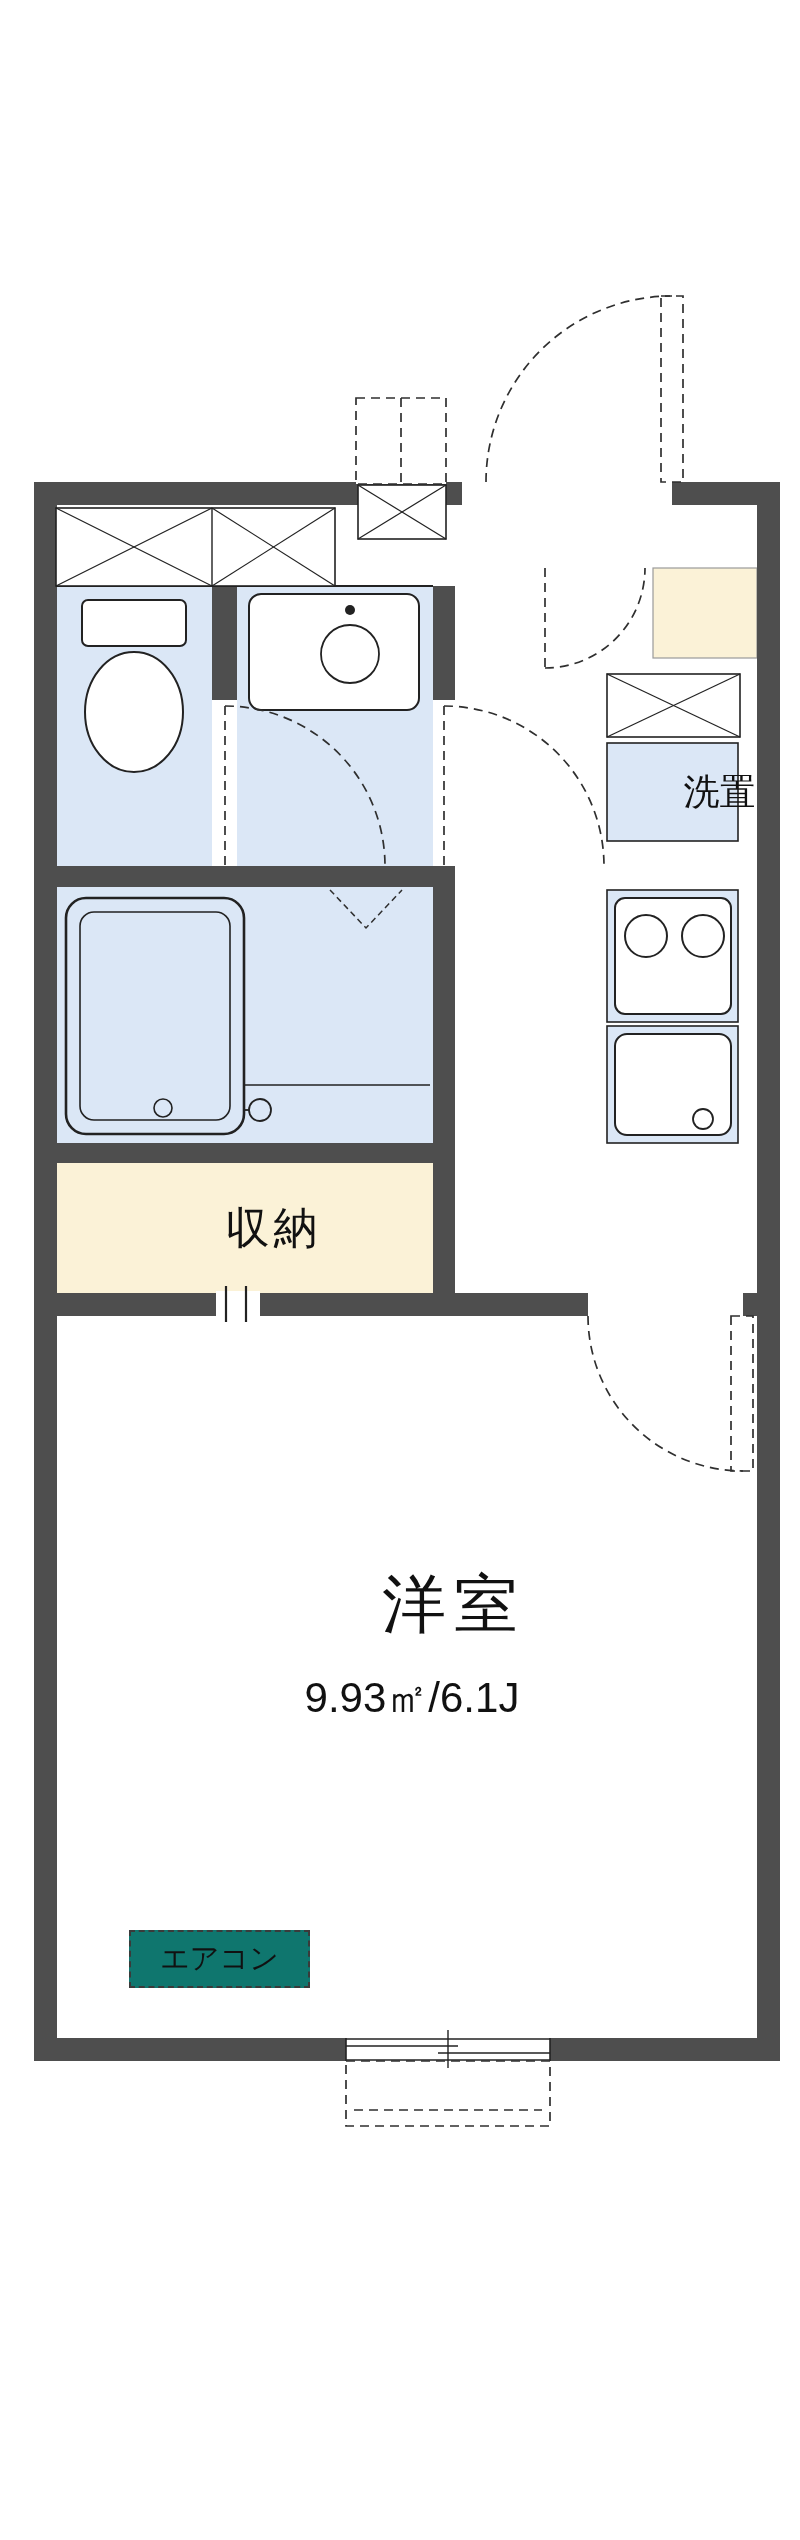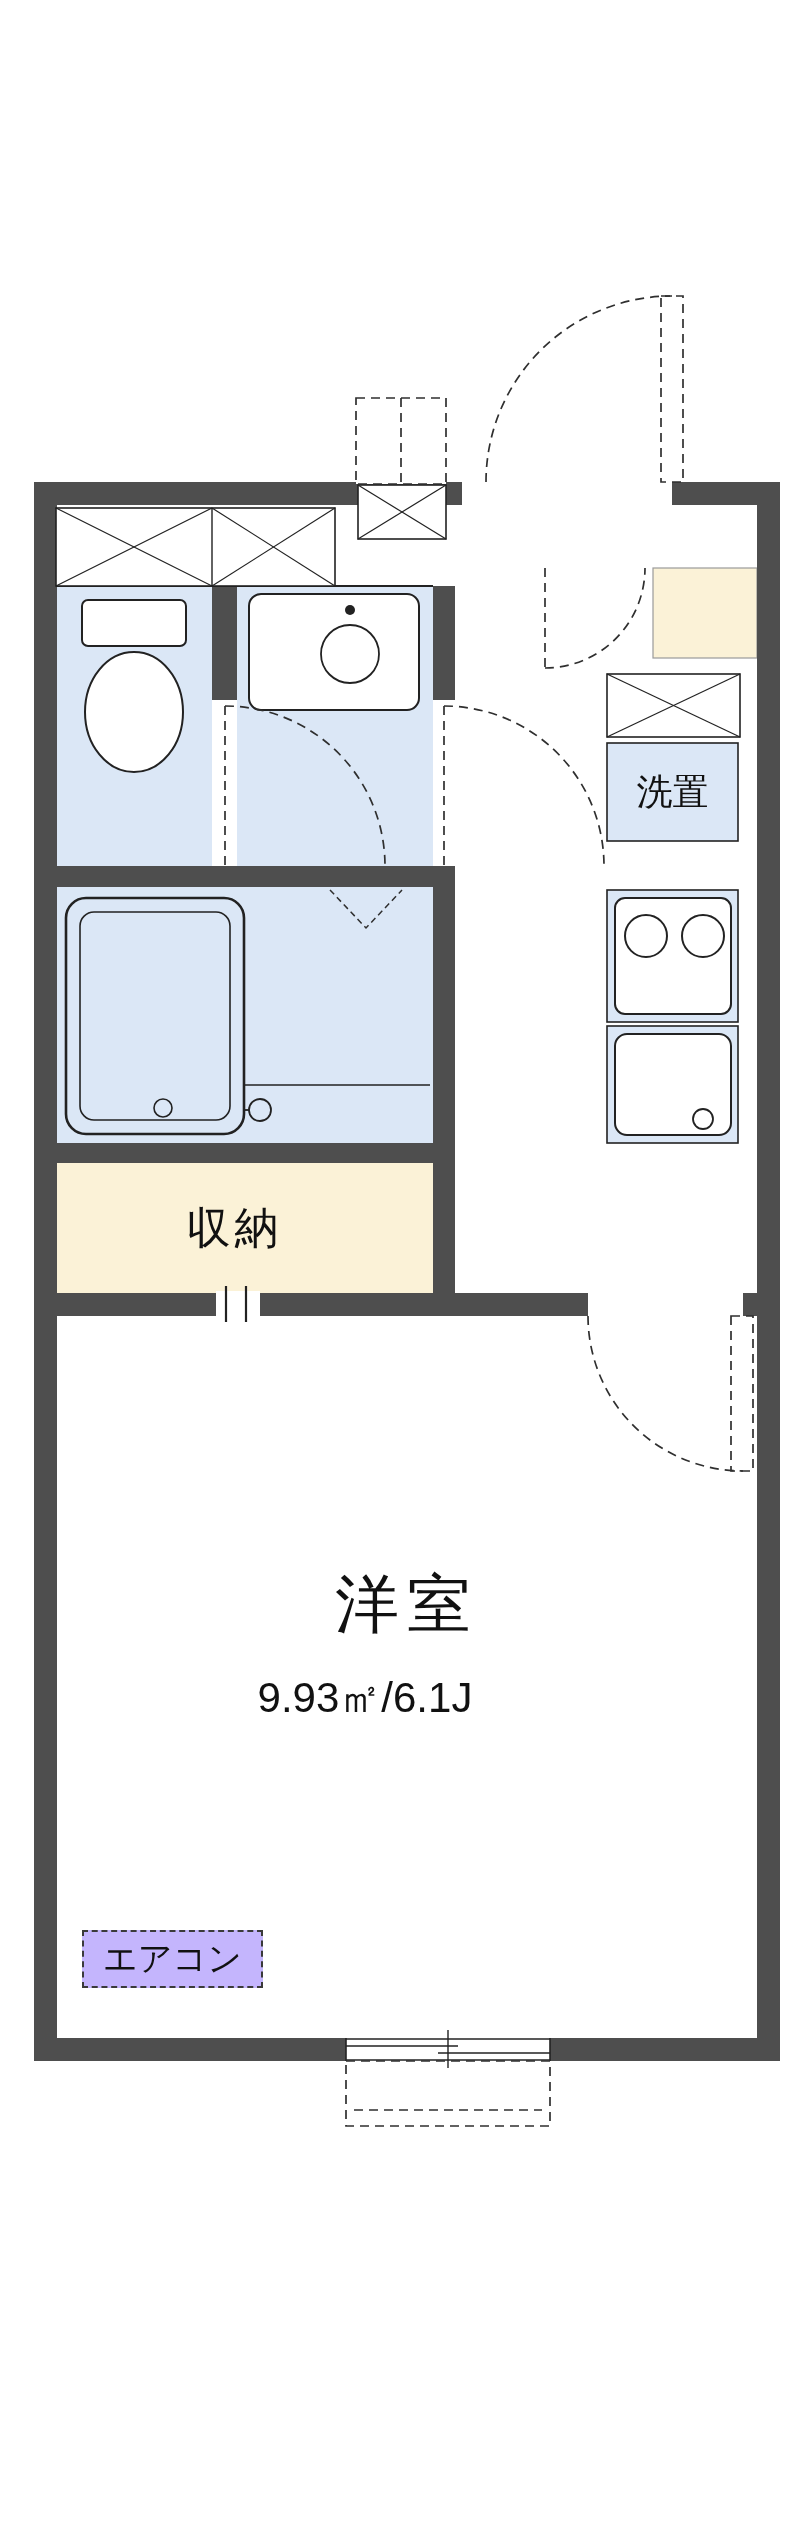--- a/index.html
+++ b/index.html
@@ -8,27 +8,27 @@
   #plan svg{position:absolute;left:0;top:0;}
   .wall{fill:var(--wall);}
   .blue{fill:var(--room_blue);}
   .cream{fill:var(--cream);}
   .ln{stroke:var(--line);fill:none;}
   .dash{stroke:var(--dash);fill:none;stroke-width:1.7;stroke-dasharray:9 6;}
   .dashf{stroke:var(--dash);fill:#ffffff;stroke-width:1.7;stroke-dasharray:9 6;}
   .hatch{fill:#ffffff;stroke:var(--line);stroke-width:1.6;}
   .fix{fill:#ffffff;stroke:var(--line);stroke-width:2;}
   .label{position:absolute;display:flex;align-items:center;justify-content:center;
-         text-align:center;line-height:1.1;}
+         text-align:center;line-height:1.1;margin-left:47px;}
   .laundry-label{left:607px;top:743px;width:131px;height:98px;font-size:36px;}
-  .closet-label{left:46px;top:1163px;width:377px;height:130px;font-size:44px;letter-spacing:4px;}
+  .closet-label{left:38px;top:1163px;width:377px;height:130px;font-size:44px;letter-spacing:4px;}
   .room-name{left:34px;top:1562px;width:746px;height:84px;font-size:64px;letter-spacing:8px;text-align:right;}
   .room-size{left:34px;top:1668px;width:662px;height:60px;font-size:42px;}
-  .aircon-box{left:82px;top:1930px;width:181px;height:58px;font-size:34px;
-              border:2px dashed #3a3a3a;background:#c4b5fd;box-sizing:border-box;}
+  .aircon-box{left:82px;top:1930px;width:181px;height:58px;font-size:29px;
+              border:2px dashed #3a3a3a;background:#0f766e;box-sizing:border-box;}
 </style>
 </head>
 <body>
 
 <div id="plan">
 
 <svg width="800" height="2540" viewBox="0 0 800 2540">
 
   <g>
     <rect x="56" y="586" width="156" height="280" class="blue"></rect>

